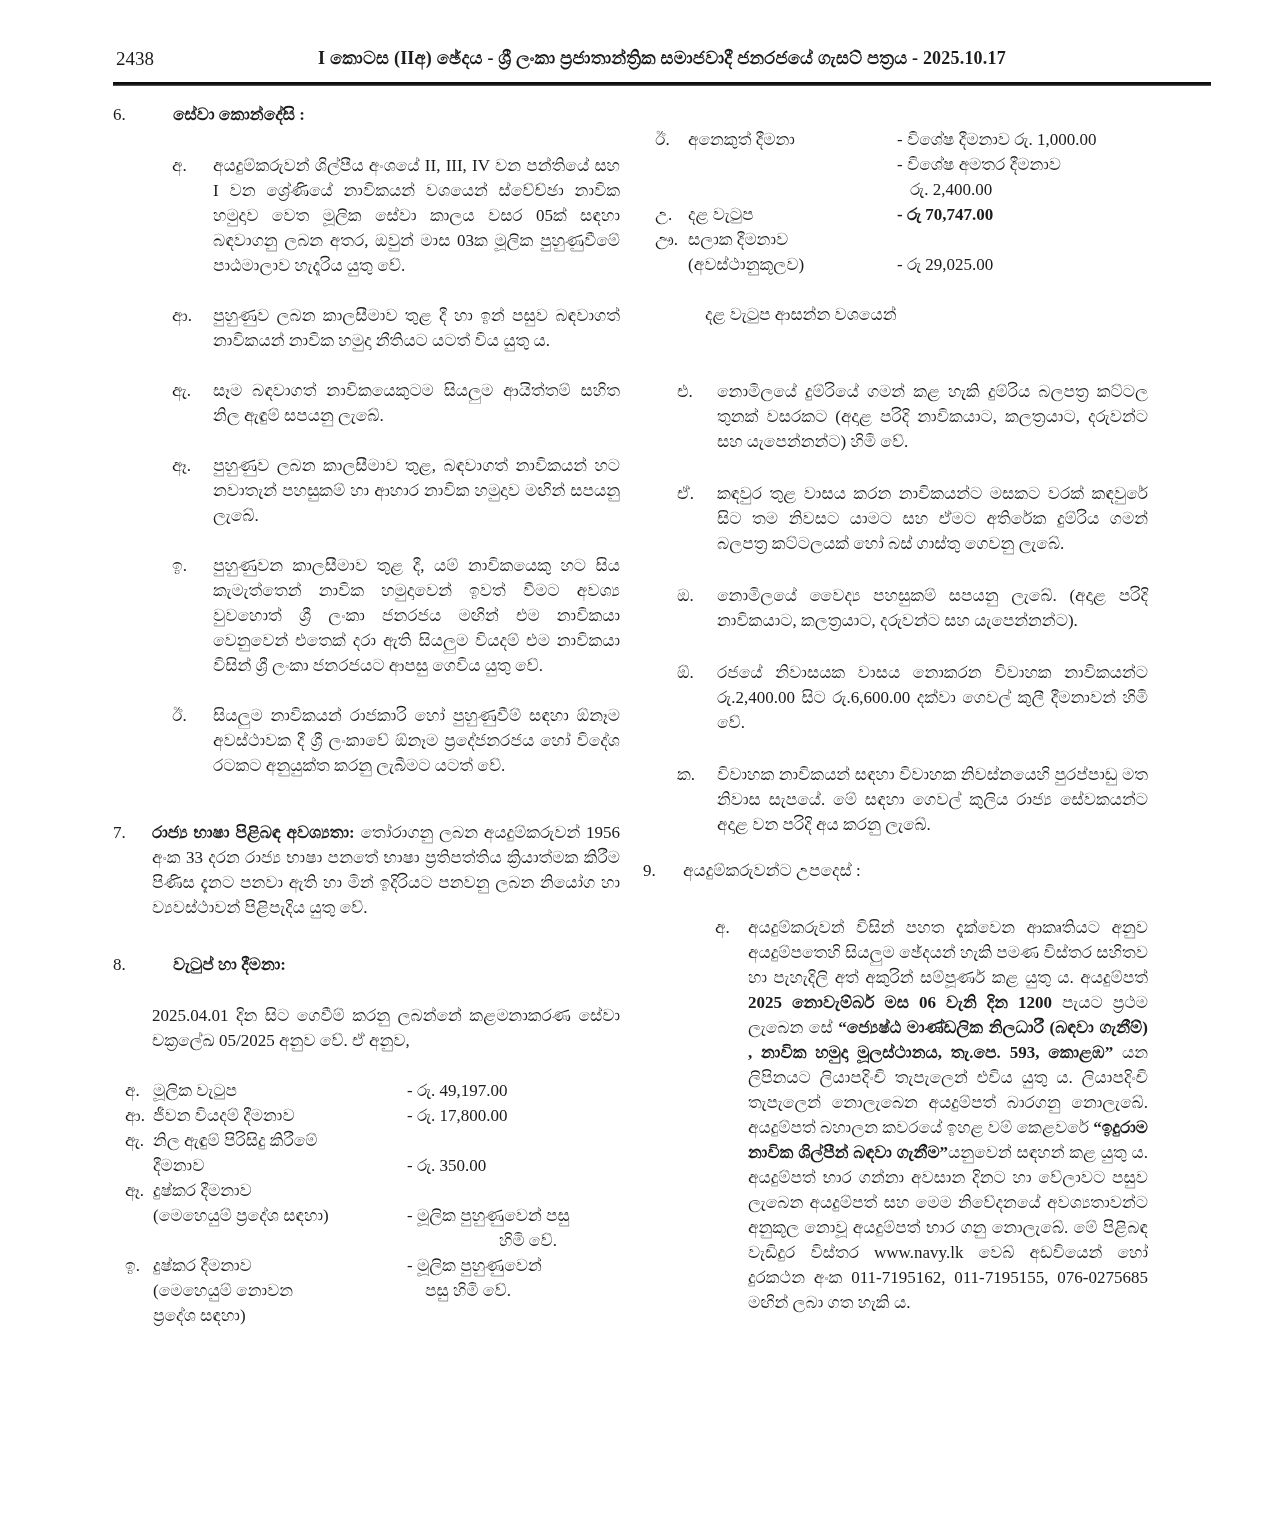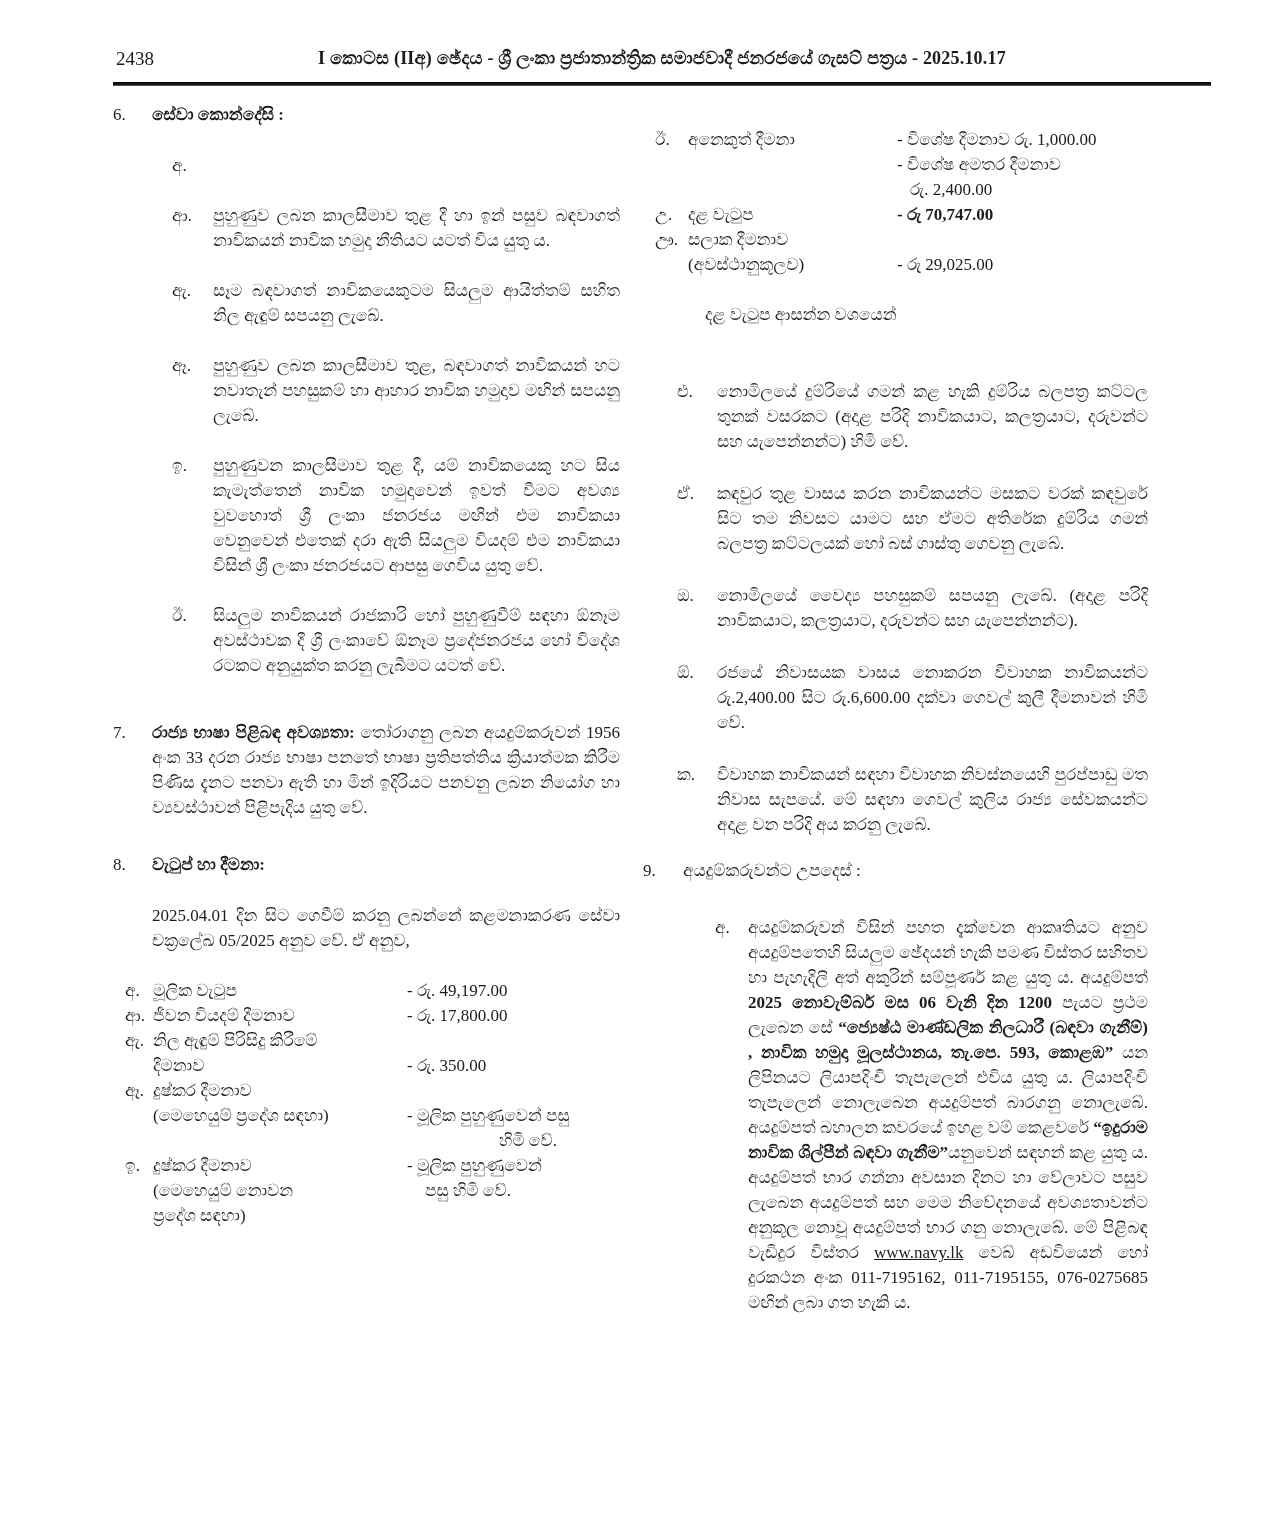--- a/index.html
+++ b/index.html
@@ -11,21 +11,21 @@
   }
   .header{position:relative;height:26px;}
   .pnum{position:absolute;left:3px;top:0;font-size:19px;}
   .ptitle{display:block;text-align:center;font-weight:bold;font-size:18px;letter-spacing:0.2px;}
   .rule{height:4px;background:linear-gradient(to bottom,#0d0d0d 55%,#6a6a6a);margin-top:10px;}
   .columns{display:flex;margin-top:16px;gap:23px;}
   .col.left{width:507px;flex:none;}
   .col.right{width:505px;flex:none;padding-top:25px;box-sizing:border-box;}
   .sec{display:flex;}
   .num{width:39px;flex:none;}
-  .title{font-weight:bold;}
+  .title{font-weight:bold;margin-left:21px;}
   .t6{margin-bottom:26px;}
   .t8{margin-bottom:26px;}
   .sub{display:flex;padding-left:59px;margin-bottom:25px;}
   .sub-letter{width:41px;flex:none;}
   .jtext{flex:1;text-align:justify;margin:0;}
   .sub.last{margin-bottom:42px;}
   .secpar{display:flex;margin-bottom:32px;}
   .intro{margin:0 0 25px 39px;text-align:justify;}
   .paylist{margin-left:12px;}
   .prow{display:grid;grid-template-columns:28px 254px 1fr;}
@@ -38,21 +38,21 @@
   .bold{font-weight:bold;}
   .gross{padding-left:62px;margin-bottom:52px;}
   .gline2 .gd{margin:0 8px 0 14px;}
   .rsub{display:flex;padding-left:34px;margin-bottom:27px;}
   .rsub-letter{width:40px;flex:none;}
   .rsub.last{margin-bottom:21px;}
   .sec9{display:flex;margin-bottom:32px;}
   .sec9 .num{width:40px;}
   .sub9{display:flex;padding-left:72px;}
   .sub9-letter{width:33px;flex:none;}
-  .u{text-decoration:underline;}
+  .u{}
   b{font-weight:bold;}
 </style>
 </head>
 <body>
 
 <div class="page">
 
   <div class="header">
     <span class="pnum">2438</span>
     <span class="ptitle">I කොටස (IIඅ) ඡේදය - ශ්‍රී ලංකා ප්‍රජාතාන්ත්‍රික සමාජවාදී ජනරජයේ ගැසට් පත්‍රය - 2025.10.17</span>
@@ -63,20 +63,21 @@
 
     <div class="col left">
 
       <div class="sec t6">
         <span class="num">6.</span>
         <span class="title">සේවා කොන්දේසි :</span>
       </div>
 
       <div class="sub">
         <span class="sub-letter">අ.</span>
+        <p class="jtext">අයදුම්කරුවන් ශිල්පීය අංශයේ II, III, IV වන පන්තියේ සහ I වන ශ්‍රේණියේ නාවිකයන් වශයෙන් ස්වේච්ඡා නාවික හමුදාව වෙත මූලික සේවා කාලය වසර 05ක් සඳහා බඳවාගනු ලබන අතර, ඔවුන් මාස 03ක මූලික පුහුණුවීමේ පාඨමාලාව හැදෑරිය යුතු වේ.</p>
       </div>
       <div class="sub">
         <span class="sub-letter">ආ.</span>
         <p class="jtext">පුහුණුව ලබන කාලසීමාව තුළ දී හා ඉන් පසුව බඳවාගත් නාවිකයන් නාවික හමුදා නීතියට යටත් විය යුතු ය.</p>
       </div>
       <div class="sub">
         <span class="sub-letter">ඇ.</span>
         <p class="jtext">සෑම බඳවාගත් නාවිකයෙකුටම සියලුම ආයිත්තම් සහිත නිල ඇඳුම් සපයනු ලැබේ.</p>
       </div>
       <div class="sub">

